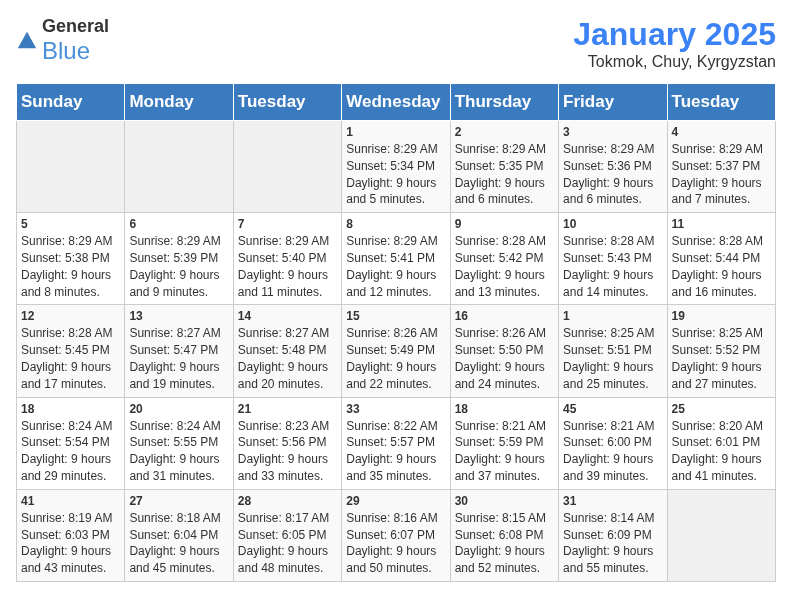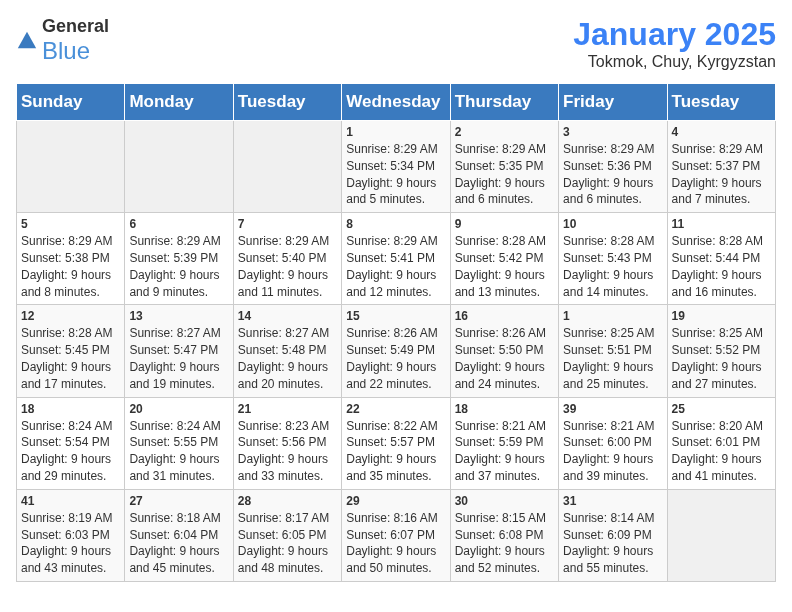--- a/index.html
+++ b/index.html
@@ -208,29 +208,29 @@
         </td>
         <td>
           <span class="day-number">20</span>
           <div class="day-info">Sunrise: 8:24 AM<br>Sunset: 5:55 PM<br>Daylight: 9 hours<br>and 31 minutes.</div>
         </td>
         <td>
           <span class="day-number">21</span>
           <div class="day-info">Sunrise: 8:23 AM<br>Sunset: 5:56 PM<br>Daylight: 9 hours<br>and 33 minutes.</div>
         </td>
         <td>
-          <span class="day-number">22</span>
+          <span class="day-number">33</span>
           <div class="day-info">Sunrise: 8:22 AM<br>Sunset: 5:57 PM<br>Daylight: 9 hours<br>and 35 minutes.</div>
         </td>
         <td>
           <span class="day-number">18</span>
           <div class="day-info">Sunrise: 8:21 AM<br>Sunset: 5:59 PM<br>Daylight: 9 hours<br>and 37 minutes.</div>
         </td>
         <td>
-          <span class="day-number">39</span>
+          <span class="day-number">45</span>
           <div class="day-info">Sunrise: 8:21 AM<br>Sunset: 6:00 PM<br>Daylight: 9 hours<br>and 39 minutes.</div>
         </td>
         <td>
           <span class="day-number">25</span>
           <div class="day-info">Sunrise: 8:20 AM<br>Sunset: 6:01 PM<br>Daylight: 9 hours<br>and 41 minutes.</div>
         </td>
       </tr>
       <tr>
         <td>
           <span class="day-number">41</span>

